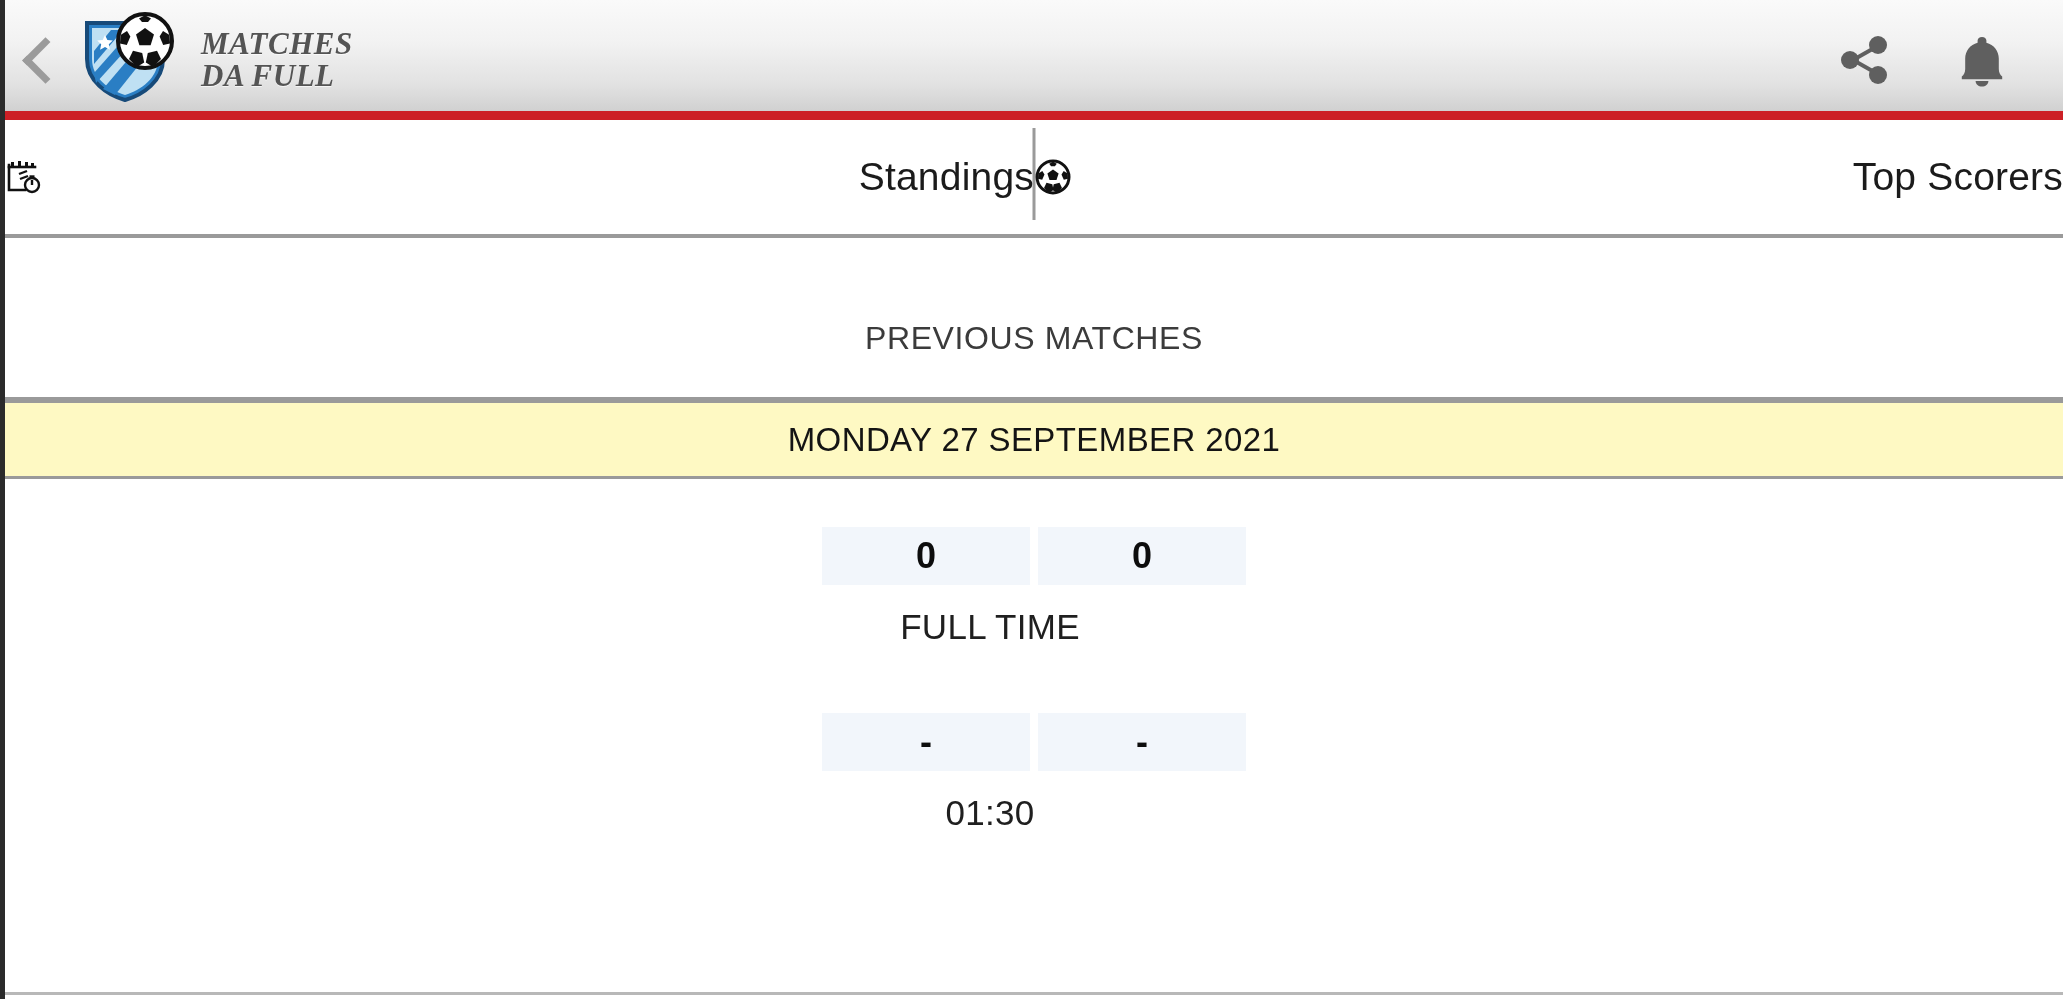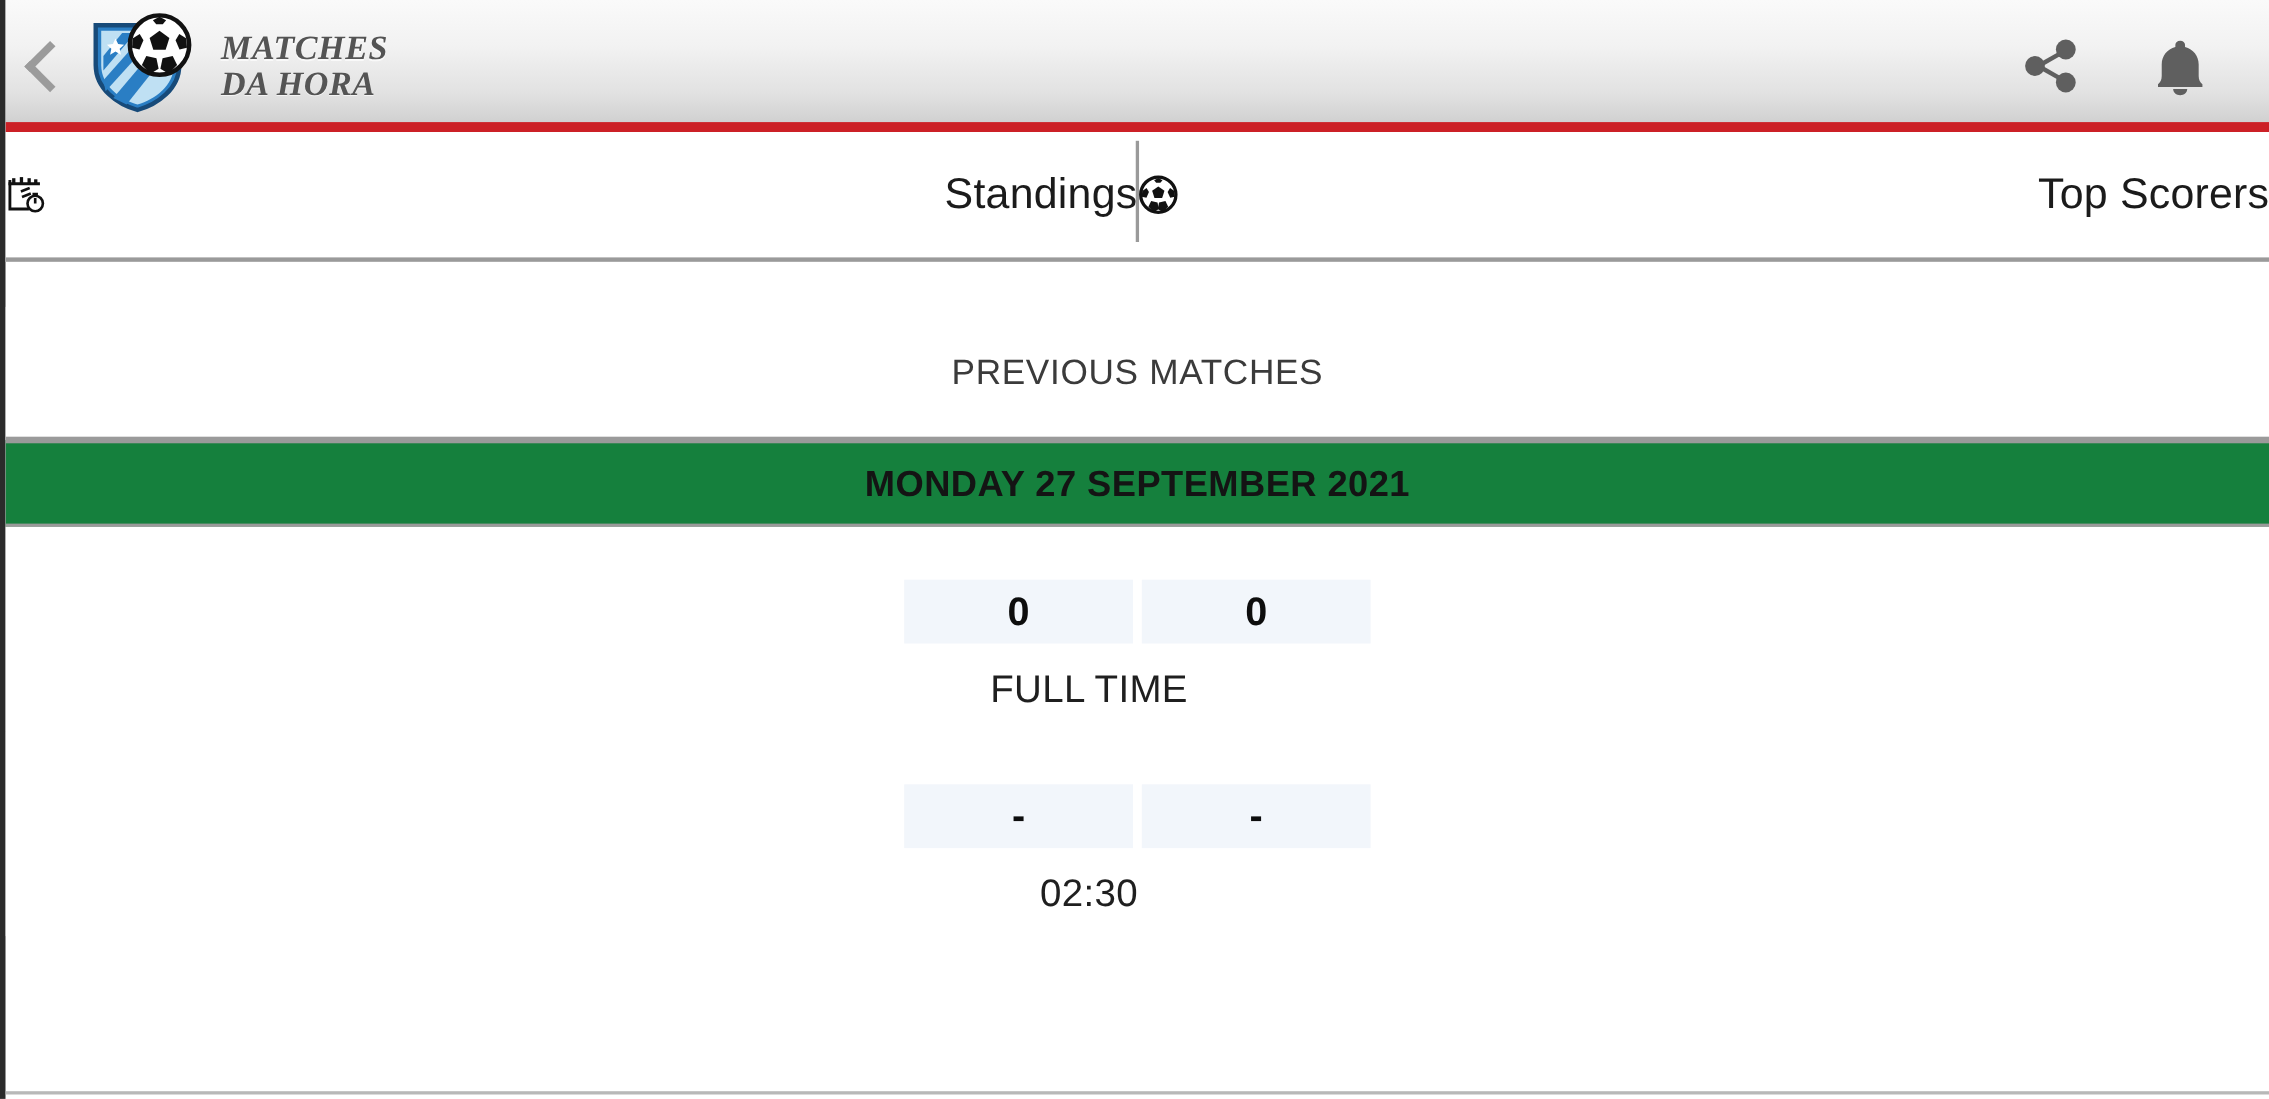--- a/index.html
+++ b/index.html
@@ -151,25 +151,24 @@
     color: #3b3b3b;
     letter-spacing: 0.6px;
   }
 
   
   .date-band {
     height: 79px;
     display: flex;
     align-items: center;
     justify-content: center;
-    background: #15803d;
+    background: #fef9c3;
     border-top: 3px solid #9a9a9a;
     border-bottom: 3px solid #9a9a9a;
     box-sizing: border-box;
-    font-weight: bold;
   }
   .date-band-text {
     font-size: 33px;
     color: #141414;
     letter-spacing: 0.4px;
   }
 
   
   .match {
     background: #ffffff;
@@ -245,21 +244,21 @@
             <path d="M68 4.2 l6 3.2 -3 3.6 -6 0 -3-3.6 Z"></path>
             <path d="M43.5 24 l6.5 -4 3.4 5.6 -3.6 8.4 -6.8 -1.6 Z"></path>
             <path d="M92.5 24 l-6.5 -4 -3.4 5.6 3.6 8.4 6.8 -1.6 Z"></path>
             <path d="M52 48 l4-8.2 9.2 2.2 2 9.4 -7.4 4.6 Z"></path>
             <path d="M84 48 l-4-8.2 -9.2 2.2 -2 9.4 7.4 4.6 Z"></path>
           </g>
         </svg>
       </span>
       <span class="brand-text">
         <span>MATCHES</span><br>
-        <span>DA HORA</span>
+        <span>DA FULL</span>
       </span>
     </div>
 
     <div class="header-spacer"></div>
 
     <div class="header-actions">
       <span class="hdr-icon">
         <svg viewBox="0 0 58 58" width="58" height="58" aria-hidden="true">
           <g stroke="#5f5f5f" stroke-width="4">
             <line x1="18" y1="29" x2="41" y2="16"></line>
@@ -346,18 +345,18 @@
     </div>
   </div>
 
 
   <div class="match">
     <div class="score-row">
       <div class="score-box">-</div>
       <div class="score-box">-</div>
     </div>
     <div class="status-row">
-      <span class="status-text">02:30</span>
+      <span class="status-text">01:30</span>
     </div>
   </div>
 
   <div class="bottom-rule"></div>
 </div>
 
 </body></html>

